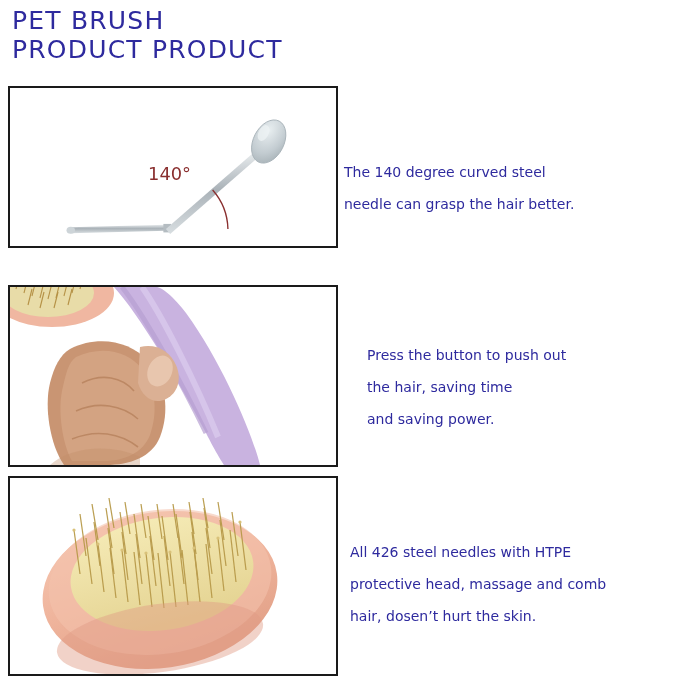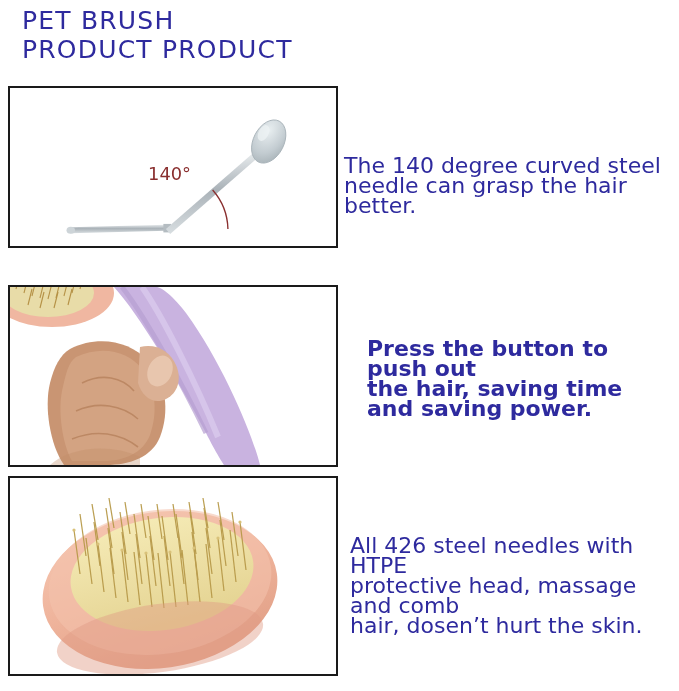--- a/index.html
+++ b/index.html
@@ -11,21 +11,21 @@
     width: 679px;
     height: 691px;
     font-family: "DejaVu Sans", sans-serif;
     overflow: hidden;
     position: relative;
   }
 
   
   .title-block {
     position: absolute;
-    left: 22px;
+    left: 12px;
     top: 6px;
     color: #2e2a9e;
     font-family: "DejaVu Sans", sans-serif;
     font-weight: 400;
     font-size: 25px;
     letter-spacing: 1.2px;
     line-height: 29px;
   }
   .title-line { display: block; white-space: nowrap; }
 
@@ -40,33 +40,33 @@
     left: 8px;
     border: 2px solid #1a1a1a;
     background: #ffffff;
     box-sizing: border-box;
     overflow: hidden;
   }
   .feature-text {
     position: absolute;
     color: #2e2a9e;
     font-family: "DejaVu Sans", sans-serif;
-    font-size: 22px;
-    line-height: 20px;
+    font-size: 14px;
+    line-height: 32px;
     white-space: pre-line;
   }
 
   
   #feature-0 { top: 86px; height: 190px; }
   #feature-0 .feature-img { top: 0; width: 330px; height: 162px; padding-left: 47px; }
   #feature-0 .feature-text { left: 344px; top: 70px; width: 330px; }
 
   #feature-1 { top: 285px; height: 182px; }
   #feature-1 .feature-img { top: 0; width: 330px; height: 182px; }
-  #feature-1 .feature-text { left: 367px; top: 54px; width: 300px; font-weight: bold; }
+  #feature-1 .feature-text { left: 367px; top: 54px; width: 300px; }
 
   #feature-2 { top: 476px; height: 200px; }
   #feature-2 .feature-img { top: 0; width: 330px; height: 200px; }
   #feature-2 .feature-text { left: 350px; top: 60px; width: 325px; }
 
   
   .needle-svg, .hand-svg, .brush-svg { display: block; width: 100%; height: 100%; }
 
   .angle-label {
     font-family: "DejaVu Sans", sans-serif;

